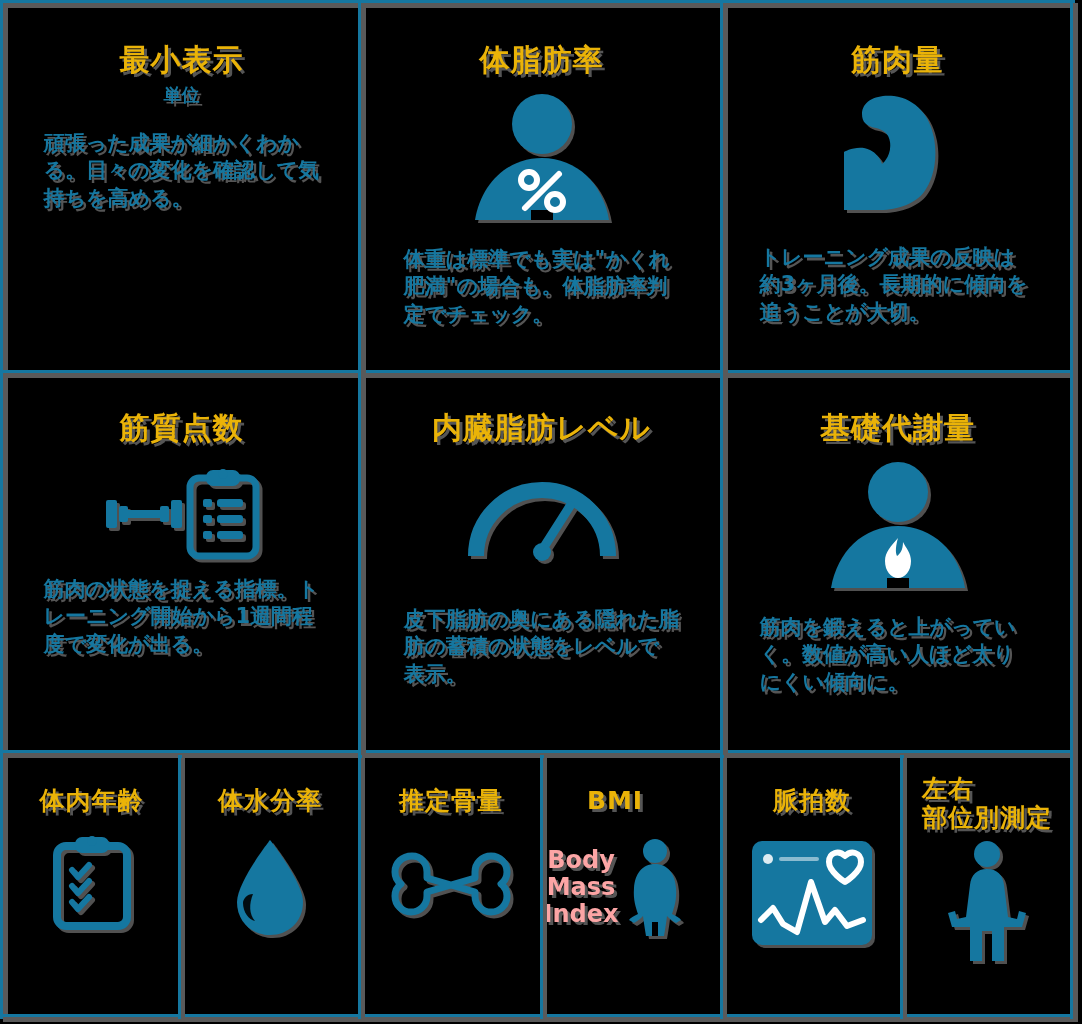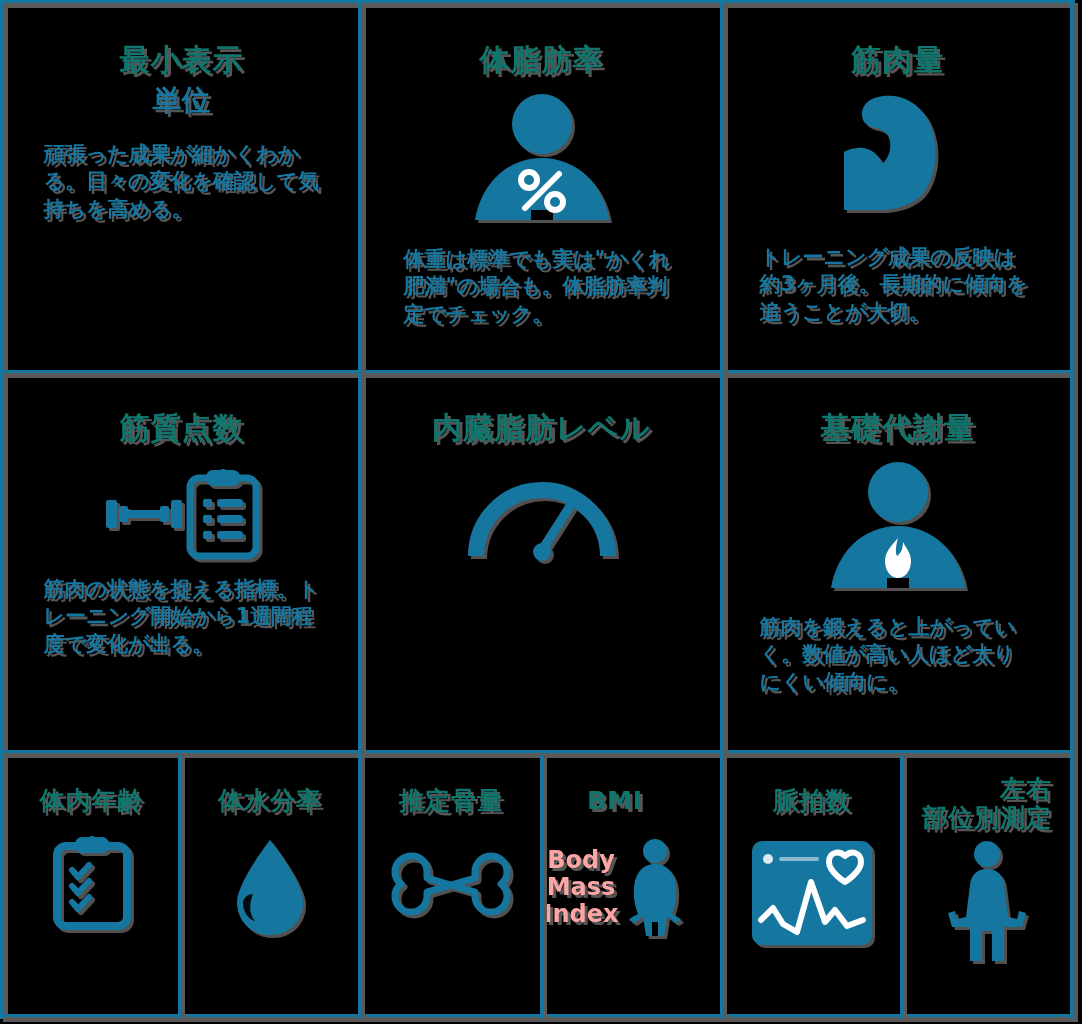--- a/index.html
+++ b/index.html
@@ -43,40 +43,40 @@
     position: absolute;
     box-sizing: border-box;
     display: flex;
     flex-direction: column;
     align-items: center;
     color: #1577A0;
     z-index: 2;
   }
 
   .title {
-    color: #0f766e;
+    color: #eab308;
     font-weight: 700;
     letter-spacing: 1px;
-    text-align: right;
+    text-align: left;
     line-height: 1.15;
     text-shadow: 3px 3px 0 rgba(90,90,90,0.95);
     white-space: pre-line;
   }
   .big-title { font-size: 30px; }
   .small-title { font-size: 25px; }
 
   .bignum {
     font-size: 66px;
     font-weight: 700;
     color: #1577A0;
     line-height: 1;
     text-shadow: 4px 4px 0 rgba(90,90,90,0.95);
   }
   .unit {
-    font-size: 29px;
+    font-size: 18px;
     font-weight: 700;
     color: #1577A0;
     line-height: 1;
     margin-top: 8px;
     text-shadow: 3px 3px 0 rgba(90,90,90,0.95);
   }
 
   .desc {
     color: #1577A0;
     font-size: 21px;
@@ -198,20 +198,21 @@
 
   <div class="cell" style="left:363px;top:375px;width:357px;height:375px;">
     <div class="title big-title" style="margin-top:36px;">内臓脂肪レベル</div>
     <div class="icon-wrap" style="margin-top:26px;">
       <svg width="152" height="90" viewBox="0 0 152 90">
         <path d="M10 84 A66 66 0 0 1 142 84" fill="none" stroke="#1577A0" stroke-width="16" stroke-linecap="butt"></path>
         <line x1="76" y1="78" x2="104" y2="34" stroke="#1577A0" stroke-width="9" stroke-linecap="round"></line>
         <circle cx="76" cy="80" r="9" fill="#1577A0"></circle>
       </svg>
     </div>
+    <div class="desc" style="margin-top:44px;">皮下脂肪の奥にある隠れた脂肪の蓄積の状態をレベルで表示。</div>
   </div>
 
   <div class="cell" style="left:725px;top:375px;width:345px;height:375px;">
     <div class="title big-title" style="margin-top:36px;">基礎代謝量</div>
     <div class="icon-wrap" style="margin-top:14px;">
       <svg width="150" height="132" viewBox="0 0 150 132">
         <circle cx="75" cy="32" r="30" fill="#1577A0"></circle>
         <path d="M75 66 C40 66 14 92 8 128 L142 128 C136 92 110 66 75 66 Z" fill="#1577A0"></path>
         <path d="M64 118 L86 118 L86 128 L64 128 Z" fill="#000000"></path>
         <path d="M75 78 C68 86 62 92 62 101 C62 111 68 118 75 118

